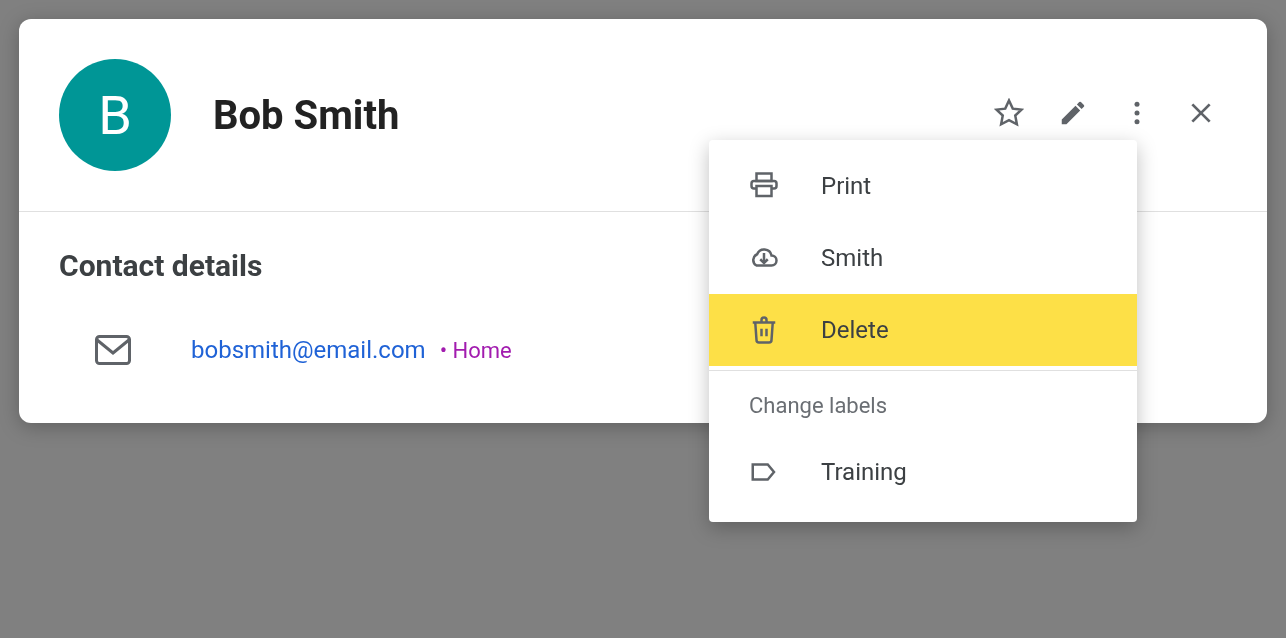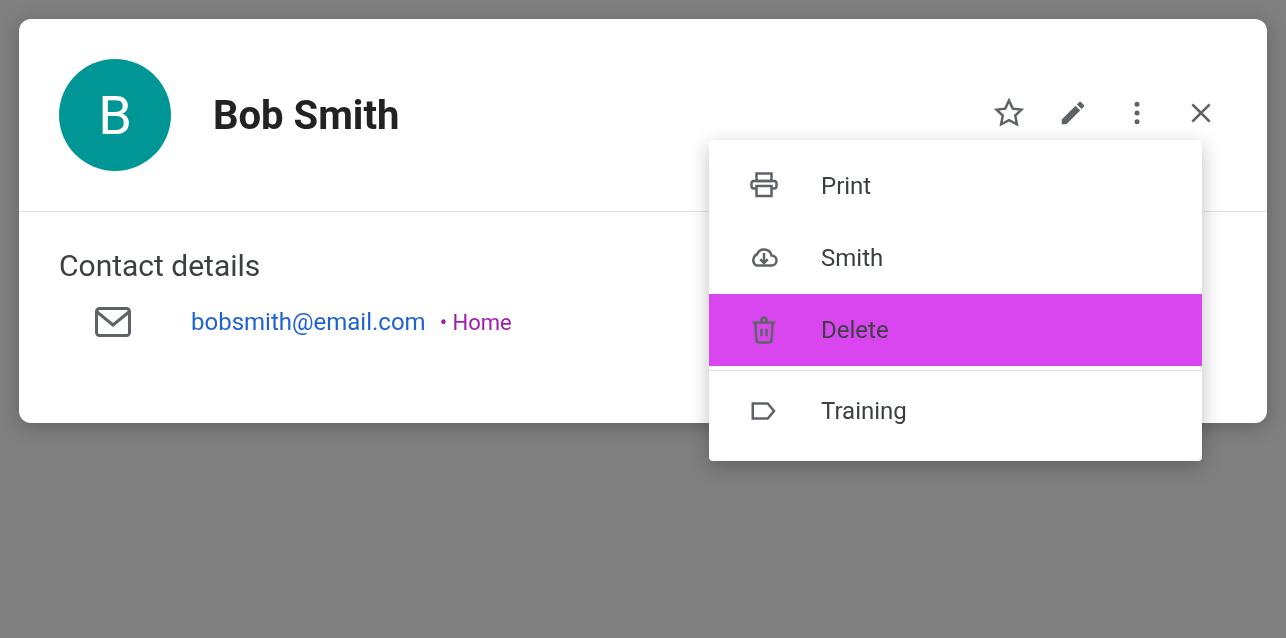--- a/index.html
+++ b/index.html
@@ -64,22 +64,22 @@
     color: #5f6368;
   }
   .icon-btn svg { width: 30px; height: 30px; }
   .icon-btn.close svg { width: 26px; height: 26px; }
   .body {
     padding: 36px 40px;
   }
   .section-title {
     font-size: 30px;
     color: #3c4043;
-    font-weight: 400;
-    margin-bottom: 24px;
+    font-weight: 700;
+    margin-bottom: 52px;
   }
   .email-row {
     display: flex;
     align-items: center;
     gap: 0;
     padding-left: 36px;
   }
   .email-icon {
     color: #5f6368;
     margin-right: 60px;
@@ -99,38 +99,38 @@
   }
   .email-label::before {
     content: "• ";
   }
 
   
   .menu {
     position: absolute;
     top: 140px;
     left: 709px;
-    width: 493px;
+    width: 428px;
     background: #fff;
     border-radius: 4px;
     box-shadow: 0 6px 20px rgba(0,0,0,0.25);
     padding: 10px 0 0 0;
     z-index: 10;
   }
   .menu-item {
     display: flex;
     align-items: center;
     height: 72px;
     padding: 0 40px;
     font-size: 24px;
     color: #3c4043;
     cursor: pointer;
   }
   .menu-item.hover {
-    background: #d946ef;
+    background: #fde047;
   }
   .menu-item .mi-icon {
     width: 72px;
     display: flex;
     align-items: center;
     color: #5f6368;
   }
   .menu-item .mi-icon svg { width: 30px; height: 30px; }
   .menu-divider {
     height: 1px;
@@ -230,20 +230,21 @@
           <path d="M19 6l-1 14a2 2 0 0 1-2 2H8a2 2 0 0 1-2-2L5 6"></path>
           <path d="M10 6V4a2 2 0 0 1 2-2 2 2 0 0 1 2 2v2"></path>
           <line x1="10" y1="11" x2="10" y2="17"></line>
           <line x1="14" y1="11" x2="14" y2="17"></line>
         </svg>
     </span>
     <span>Delete</span>
   </div>
 
   <div class="menu-divider"></div>
+  <div class="menu-heading">Change labels</div>
 
   <div class="menu-item">
     <span class="mi-icon">
       <svg viewBox="0 0 24 24" fill="none" stroke="currentColor" stroke-width="2">
           <path d="M3 6h12l5 6-5 6H3V6z"></path>
         </svg>
     </span>
     <span>Training</span>
   </div>
   <div style="height:14px"></div>

